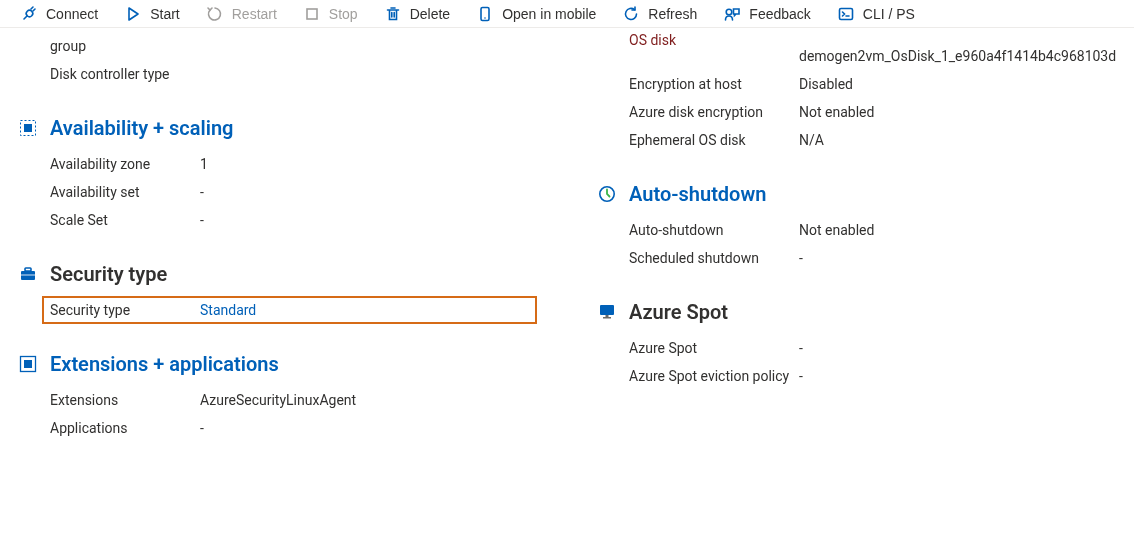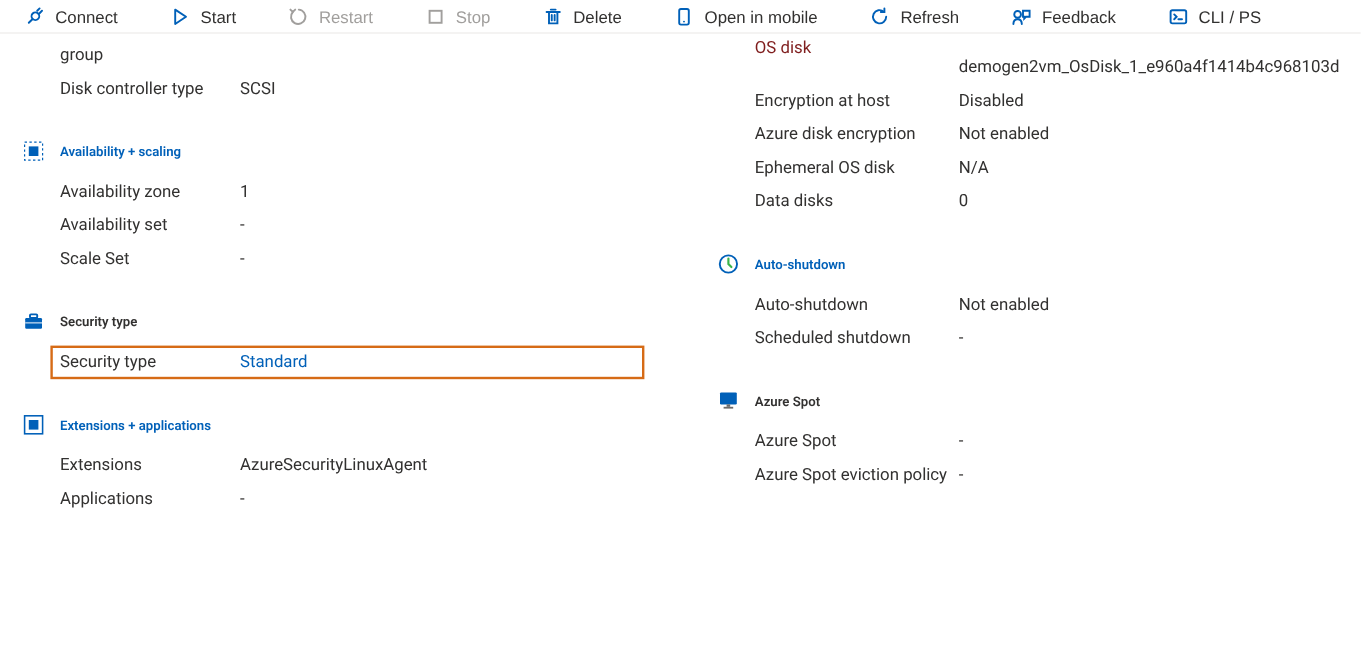--- a/index.html
+++ b/index.html
@@ -7,21 +7,21 @@
     margin: 0; padding: 0;
     font-family: "Segoe UI", -apple-system, BlinkMacSystemFont, Roboto, sans-serif;
     font-size: 14px;
     color: #323130;
     background: #ffffff;
     width: 1134px;
   }
   .toolbar {
     display: flex;
     align-items: center;
-    gap: 23px;
+    gap: 6px;
     padding: 6px 0px 6px 10px;
     border-bottom: 1px solid #edebe9;
     height: 28px;
   }
   .tb-btn {
     display: inline-flex;
     align-items: center;
     gap: 8px;
     padding: 6px 10px;
     background: transparent;
@@ -50,21 +50,21 @@
     align-items: center;
     gap: 12px;
     margin-bottom: 10px;
   }
   .section-icon {
     width: 20px; height: 20px;
     display:inline-flex; align-items:center; justify-content:center;
   }
   .section-title {
     font-weight: 600;
-    font-size: 11px;
+    font-size: 20px;
   }
   .section-title.link { color: #0060b8; cursor: pointer; }
   .kv-row {
     display: flex;
     align-items: flex-start;
     padding: 6px 0;
     margin-left: 32px;
   }
   .kv-label {
     width: 150px;
@@ -201,21 +201,20 @@
 
   <div class="col left">
 
     <div style="margin-top:4px;">
       <div class="kv-row">
         <div class="kv-label">group</div>
         <div class="kv-value"></div>
       </div>
       <div class="kv-row">
         <div class="kv-label">Disk controller type</div>
-        <div class="kv-value">SCSI</div>
       </div>
     </div>
 
     <div class="section">
       <div class="section-header">
         <span class="section-icon">
           <svg width="20" height="20" viewBox="0 0 20 20">
               <rect x="2.5" y="2.5" width="15" height="15" fill="none" stroke="#0060b8" stroke-width="1" stroke-dasharray="2 2"></rect>
               <rect x="6" y="6" width="8" height="8" fill="#0060b8"></rect>
             </svg>
@@ -290,24 +289,20 @@
         <div class="kv-value">Disabled</div>
       </div>
       <div class="kv-row kv-right">
         <div class="kv-label">Azure disk encryption</div>
         <div class="kv-value">Not enabled</div>
       </div>
       <div class="kv-row kv-right">
         <div class="kv-label">Ephemeral OS disk</div>
         <div class="kv-value">N/A</div>
       </div>
-      <div class="kv-row kv-right">
-        <div class="kv-label">Data disks</div>
-        <div class="kv-value">0</div>
-      </div>
     </div>
 
     <div class="section">
       <div class="section-header">
         <span class="section-icon">
           <svg width="20" height="20" viewBox="0 0 20 20">
               <circle cx="10" cy="10" r="7.2" fill="none" stroke="#0060b8" stroke-width="1.6"></circle>
               <path d="M10 5.5 V10 L12.5 12.5" fill="none" stroke="#3bb44a" stroke-width="1.8" stroke-linecap="round"></path>
             </svg>
         </span>

